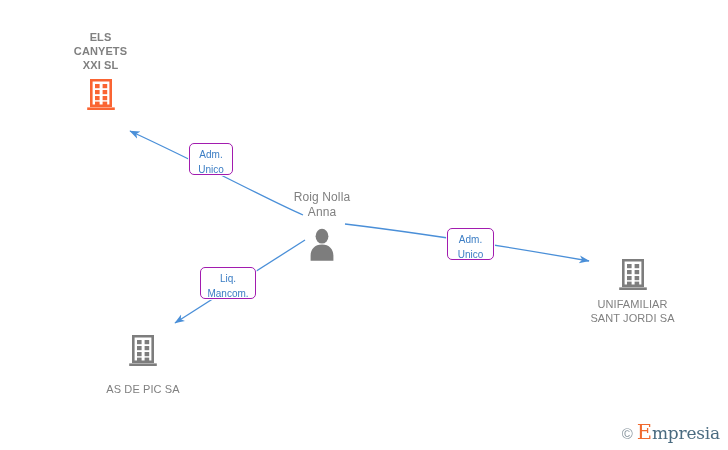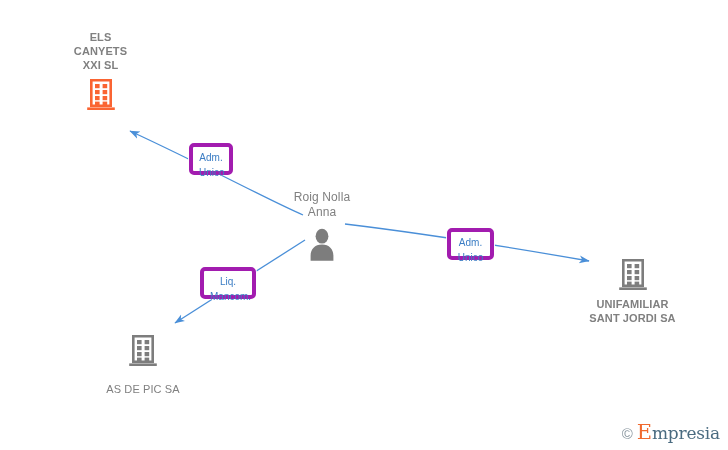--- a/index.html
+++ b/index.html
@@ -54,21 +54,21 @@
     letter-spacing: 0.1px;
     margin-top: 24px;
   }
   .icon-box {
     display: block;
     margin: 0 auto;
   }
   .edge-label {
     position: absolute;
     background: #ffffff;
-    border: 4px solid #a21caf;
+    border: 1px solid #a21caf;
     border-radius: 5px;
     color: #3b7dc4;
     font-size: 10px;
     line-height: 15px;
     text-align: center;
     white-space: pre-line;
     box-sizing: border-box;
     padding: 3px 6px 4px 6px;
     box-shadow: 0 0 0 1px rgba(255,255,255,0.9);
   }
@@ -161,21 +161,21 @@
         <rect x="19.6" y="8" width="4.6" height="4.2"></rect>
         <rect x="12" y="14" width="4.6" height="4.2"></rect>
         <rect x="19.6" y="14" width="4.6" height="4.2"></rect>
         <rect x="12" y="20" width="4.6" height="4.2"></rect>
         <rect x="19.6" y="20" width="4.6" height="4.2"></rect>
         <rect x="12" y="25.6" width="4.6" height="5.4"></rect>
         <rect x="19.6" y="25.6" width="4.6" height="4.2"></rect>
         <rect x="4.2" y="31.4" width="27.6" height="2.6"></rect>
       </g>
     </svg>
-    <div class="node-caption" style="margin-top:5px;font-weight:bold;">UNIFAMILIAR
+    <div class="node-caption" style="margin-top:5px;">UNIFAMILIAR
 SANT JORDI SA</div>
   </div>
 
   <div class="node" style="left:88px; top:332px; width:110px;">
     <svg class="icon-box" width="36" height="36" viewBox="0 0 36 36" xmlns="http://www.w3.org/2000/svg">
       <g fill="#7d7d7d">
         <path d="M7 3 h22 v28 h-22 z
                  M9.6 5.6 v22.8 h16.8 V5.6 z" fill-rule="evenodd"></path>
         <rect x="12" y="8" width="4.6" height="4.2"></rect>
         <rect x="19.6" y="8" width="4.6" height="4.2"></rect>

